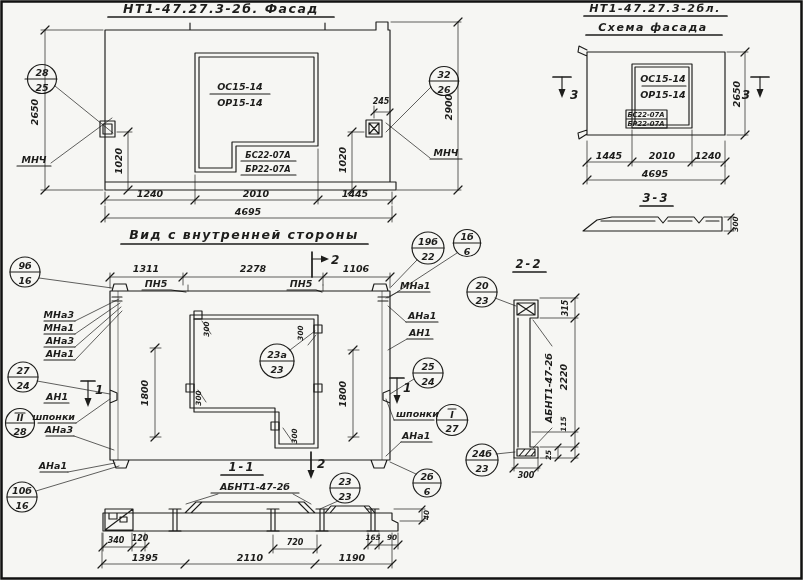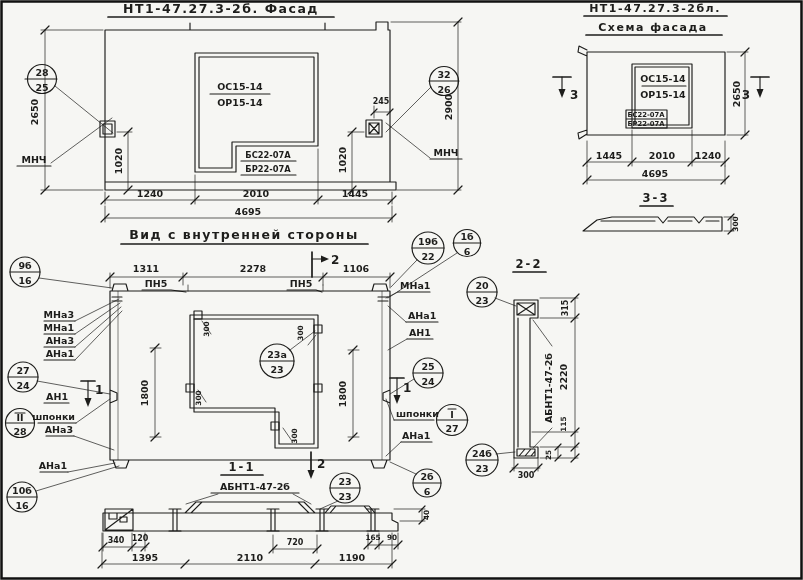--- a/index.html
+++ b/index.html
@@ -1,16 +1,16 @@
 <!DOCTYPE html>
 <html><head>
 <meta charset="utf-8">
 <style>
   html,body{margin:0;padding:0;background:#e8e8e6;}
-  .sheet{width:803px;height:580px;background:#f6f6f3;position:relative;margin:0 auto;}
+  .sheet{width:803px;height:580px;background:#f6f6f3;position:relative;margin:0 auto;font-style:italic;}
   svg{display:block;}
   svg text{font-family:"DejaVu Sans",sans-serif;fill:#1d1d1b;}
   .ln{stroke:#1d1d1b;fill:none;stroke-width:1.15;stroke-linecap:round;stroke-linejoin:round;}
   .lnb{stroke:#1d1d1b;fill:none;stroke-width:1.7;stroke-linecap:round;}
   .dim{stroke:#1d1d1b;fill:none;stroke-width:0.7;stroke-linecap:round;}
   .tick{stroke:#1d1d1b;fill:none;stroke-width:1.2;stroke-linecap:round;}
   .thin{stroke:#1d1d1b;fill:none;stroke-width:0.55;}
   .arr{fill:#1d1d1b;stroke:none;}
   .t-title{font-size:12.5px;font-weight:bold;letter-spacing:1.5px;}
   .t-title2{font-size:11px;font-weight:bold;letter-spacing:1.5px;}

